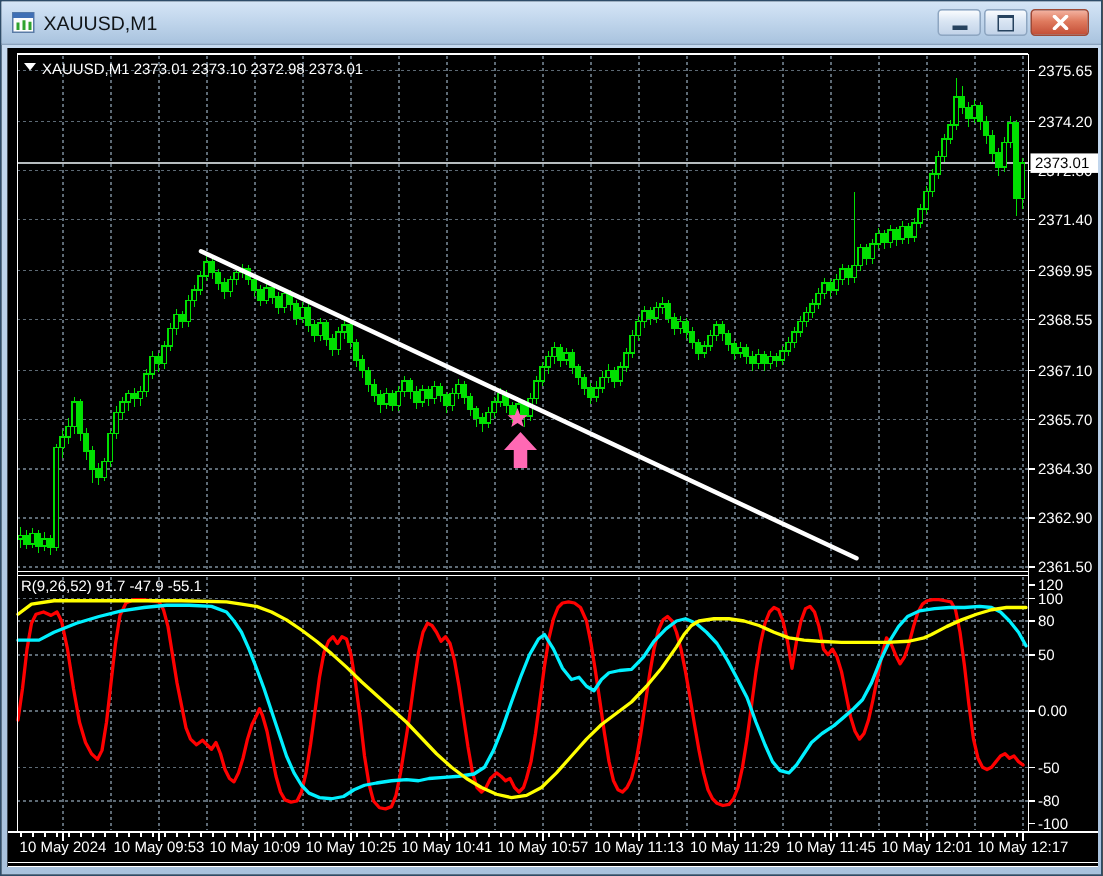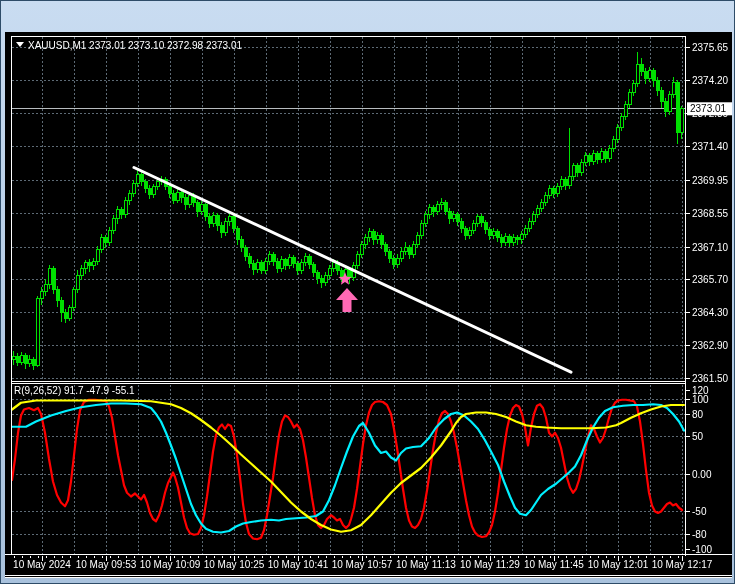--- a/index.html
+++ b/index.html
@@ -17,20 +17,45 @@
   .glyph-min{display:block;width:10px;height:3px;background:#26425e;margin-top:6px;}
   .glyph-restore{display:block;width:9px;height:8px;border:1px solid #26425e;border-top-width:2px;background:transparent;}
   .client{position:absolute;left:4px;top:31px;width:727px;height:546px;background:#000;}
   .client svg{display:block;}
   svg text{font-family:"Liberation Sans",sans-serif;}
 </style>
 </head>
 <body>
 
 <div class="window">
+  <div class="titlebar">
+    <span class="title-icon">
+      <svg width="16" height="16" viewBox="0 0 16 16">
+        <rect x="0.5" y="1.5" width="14" height="13" fill="#fdfdfd" stroke="#5a7ba6"></rect>
+        <rect x="0.5" y="1.5" width="14" height="3.5" fill="#3f6fb5"></rect>
+        <rect x="3" y="8" width="2" height="5" fill="#2fa32f"></rect>
+        <rect x="7" y="6.5" width="2" height="6.5" fill="#2fa32f"></rect>
+        <rect x="11" y="7.5" width="2" height="5.5" fill="#2fa32f"></rect>
+      </svg>
+    </span>
+    <span class="title-text">XAUUSD,M1</span>
+    <div class="win-buttons">
+      <button class="wbtn" title="">
+        <span class="glyph-min"></span>
+      </button>
+      <button class="wbtn" title="">
+        <span class="glyph-restore"></span>
+      </button>
+      <button class="wbtn close" title="">
+        <svg width="12" height="10" viewBox="0 0 12 10">
+          <path d="M2 1 L10 9 M10 1 L2 9" stroke="#ffffff" stroke-width="2.4" stroke-linecap="round"></path>
+        </svg>
+      </button>
+    </div>
+  </div>
   <div class="client">
     <svg id="cv" width="727" height="546" viewBox="4 31 727 546">
         <rect x="4" y="31" width="727" height="546" fill="#000000"></rect>
         <g>
           <line x1="41" y1="36" x2="41" y2="379" stroke="#5d6a75" stroke-dasharray="2 2" shape-rendering="crispEdges"></line>
           <line x1="41" y1="383.5" x2="41" y2="552.5" stroke="#5d6a75" stroke-dasharray="2 2" shape-rendering="crispEdges"></line>
           <line x1="73" y1="36" x2="73" y2="379" stroke="#5d6a75" stroke-dasharray="2 2" shape-rendering="crispEdges"></line>
           <line x1="73" y1="383.5" x2="73" y2="552.5" stroke="#5d6a75" stroke-dasharray="2 2" shape-rendering="crispEdges"></line>
           <line x1="105" y1="36" x2="105" y2="379" stroke="#5d6a75" stroke-dasharray="2 2" shape-rendering="crispEdges"></line>
           <line x1="105" y1="383.5" x2="105" y2="552.5" stroke="#5d6a75" stroke-dasharray="2 2" shape-rendering="crispEdges"></line>

